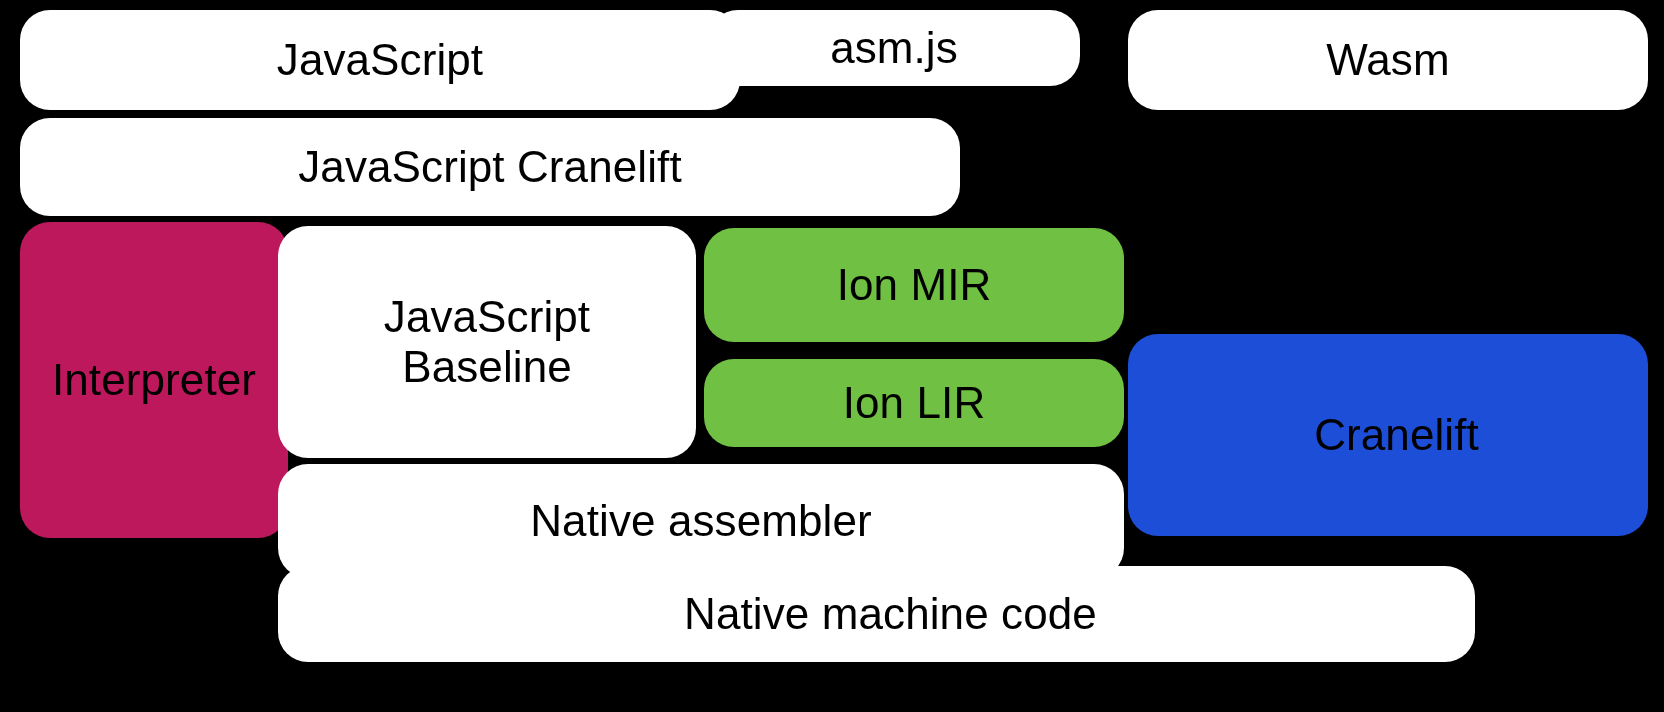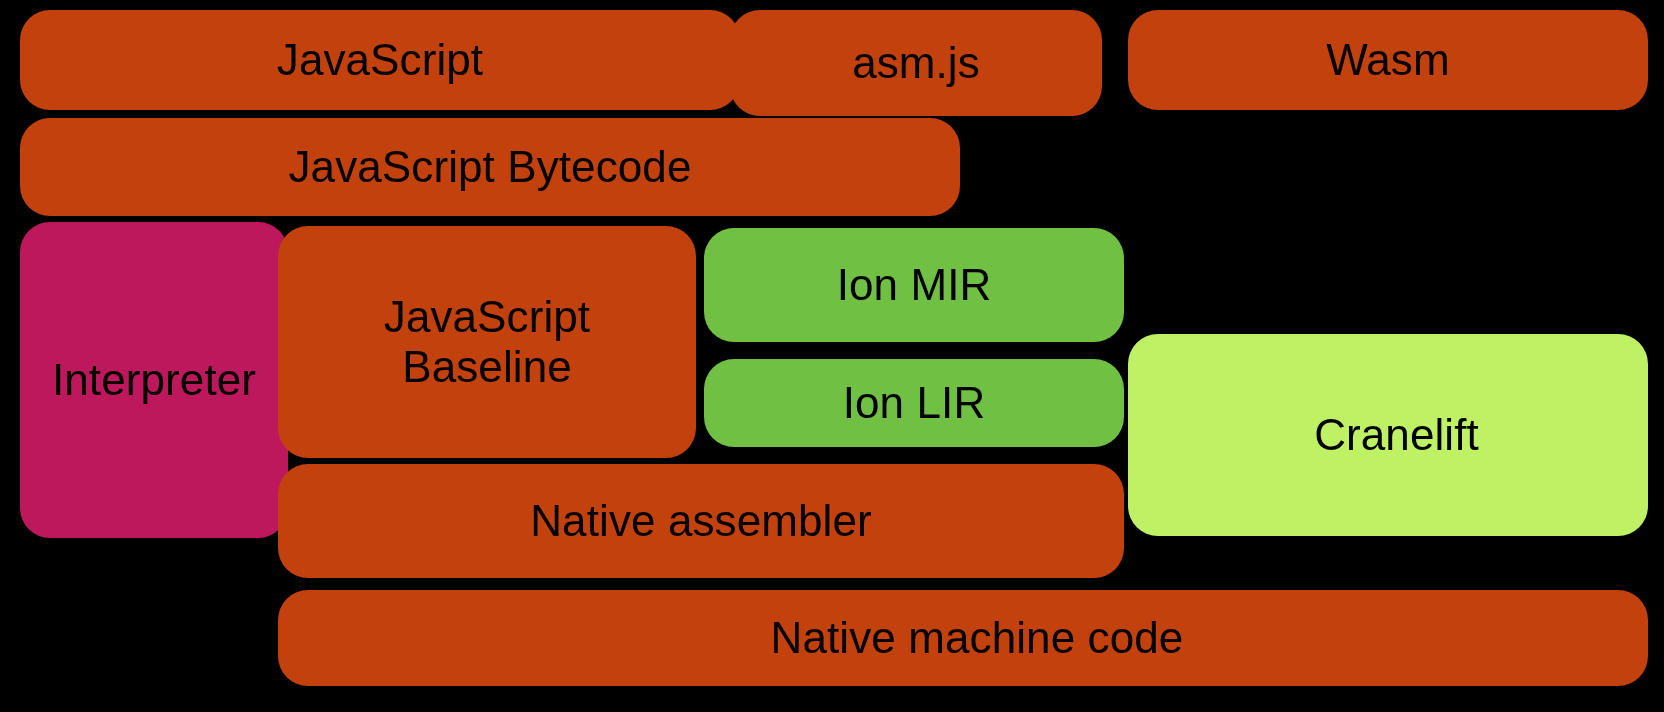--- a/index.html
+++ b/index.html
@@ -27,55 +27,55 @@
     text-align: center;
     border-radius: 30px;
     color: #000000;
     font-size: 44px;
     font-weight: 400;
     line-height: 1.14;
     letter-spacing: 0.1px;
     white-space: pre-line;
     user-select: none;
   }
-  .fill-white { background: #c2410c; }
+  .fill-white { background: #ffffff; }
   .fill-gray  { background: #be185d; }
   .fill-green { background: #70c043; }
-  .fill-pink  { background: #bef264; padding-left: 17px; }
+  .fill-pink  { background: #1d4ed8; padding-left: 17px; }
 
   
   #n-javascript        { left: 20px;   top: 10px;  width: 720px; height: 100px; }
-  #n-asmjs             { left: 730px;  top: 10px;  width: 372px; height: 106px; }
+  #n-asmjs             { left: 708px;  top: 10px;  width: 372px; height: 76px; }
   #n-wasm              { left: 1128px; top: 10px;  width: 520px; height: 100px; text-align: right; }
 
   
   #n-js-bytecode       { left: 20px;   top: 118px; width: 940px; height: 98px; }
   #n-baldrmonkey       { left: 970px;  top: 118px; width: 448px; height: 98px; }
 
   
   #n-interpreter       { left: 20px;   top: 222px; width: 268px; height: 316px; }
   #n-js-baseline       { left: 278px;  top: 226px; width: 418px; height: 232px; }
   #n-ion-mir           { left: 704px;  top: 228px; width: 420px; height: 114px; text-align: center; }
   #n-ion-lir           { left: 704px;  top: 359px; width: 420px; height: 88px; }
   #n-cranelift         { left: 1128px; top: 334px; width: 520px; height: 202px; }
   #n-macro-assembler   { left: 278px;  top: 464px; width: 846px; height: 114px; }
-  #n-native-code       { left: 278px;  top: 590px; width: 1370px; height: 96px; padding-left: 28px; }
+  #n-native-code       { left: 278px;  top: 566px; width: 1197px; height: 96px; padding-left: 28px; }
 </style>
 </head>
 <body>
 
 <div id="canvas">
 
   <div class="node fill-white" id="n-javascript">JavaScript</div>
 
   <div class="node fill-white" id="n-asmjs">asm.js</div>
 
   <div class="node fill-white" id="n-wasm">Wasm</div>
 
-  <div class="node fill-white" id="n-js-bytecode">JavaScript Bytecode</div>
+  <div class="node fill-white" id="n-js-bytecode">JavaScript Cranelift</div>
 
 
   <div class="node fill-gray" id="n-interpreter">Interpreter</div>
 
   <div class="node fill-white" id="n-js-baseline">JavaScript
 Baseline</div>
 
   <div class="node fill-green" id="n-ion-mir">Ion MIR</div>
 
   <div class="node fill-green" id="n-ion-lir">Ion LIR</div>

